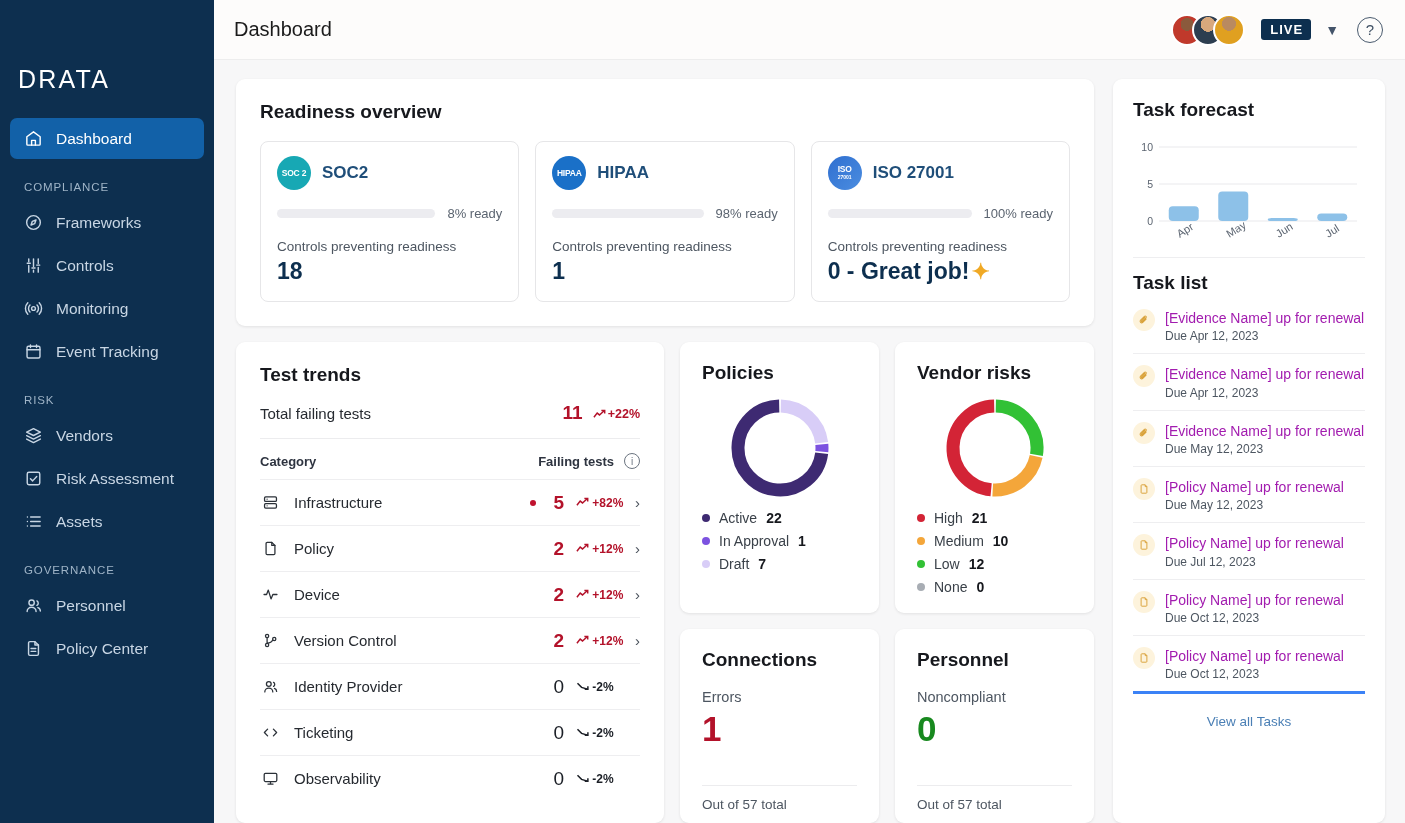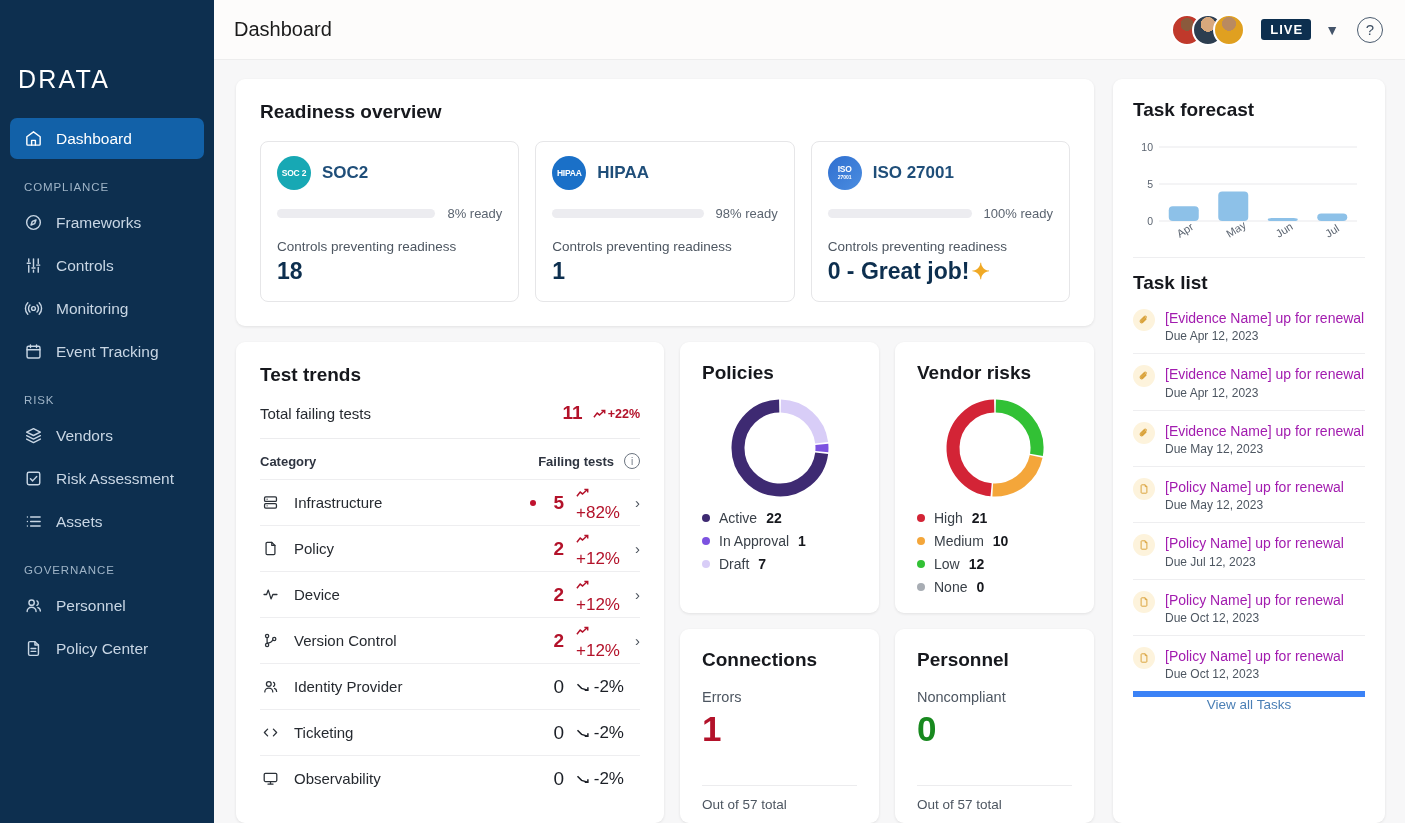--- a/index.html
+++ b/index.html
@@ -121,21 +121,21 @@
   .info-ic { width: 16px; height: 16px; border: 1.3px solid #6b7480; border-radius: 50%;
     font-size: 10px; color: #6b7480; display: flex; align-items: center; justify-content: center; cursor: pointer;}
   .tt-row { display: flex; align-items: center; height: 46px; border-top: 1px solid #eeeef0; cursor: pointer; }
   .tt-row .ico { width: 20px; flex: 0 0 20px; display:flex; align-items:center; justify-content:center; color:#2b3138; }
   .tt-row .ico svg { width: 17px; height: 17px; display:block; }
   .tt-name { flex: 1; font-size: 15px; color: #262a30; padding-left: 14px; }
   .tt-dot { width: 6px; height: 6px; border-radius: 50%; background: #c0122e; margin-right: 6px; }
   .tt-count { font-size: 19px; font-weight: bold; width: 22px; text-align: right; }
   .tt-count.red { color: #b3122a; }
   .tt-count.zero { color: #1b1f26; font-weight: normal; }
-  .tt-pct { width: 62px; text-align: left; padding-left: 12px; font-size: 17px; font-weight: normal; }
+  .tt-pct { width: 62px; text-align: left; padding-left: 12px; font-size: 12px; font-weight: bold; }
   .tt-pct.red { color: #b3122a; }
   .tt-pct.neutral { color: #1b1f26; }
   .tt-arrow { width: 14px; color: #4a525c; font-size: 15px; text-align: right; }
 
   .donut-col { flex: 1; display: flex; flex-direction: column; gap: 16px; min-width: 0; }
   .donut-pair { display: flex; gap: 16px; flex: 0 0 auto; }
   .donut-card { flex: 1; padding: 20px 22px 18px 22px; min-width: 0; }
   .donut-card .card-h { margin-bottom: 6px; }
   .donut-wrap { display: flex; justify-content: center; padding: 6px 0 10px 0; }
   .legend { display: flex; flex-direction: column; gap: 7px; }
@@ -161,22 +161,22 @@
   .task { display: flex; gap: 10px; padding: 11px 0 10px 0; border-top: 1px solid #eeeef0; }
   .task:first-of-type { border-top: none; }
   .task-ic {
     width: 22px; height: 22px; flex: 0 0 22px; border-radius: 50%;
     background: #fdf3dc; display: flex; align-items: center; justify-content: center;
   }
   .task-ic svg { width: 12px; height: 12px; display:block; }
   .task-body { min-width: 0; }
   .task-link { font-size: 14px; color: #a21caf; line-height: 1.38; cursor: pointer; }
   .task-due { font-size: 12px; color: #4d5661; margin-top: 1px; }
-  .view-all { text-align: center; font-size: 13.5px; color: #4a7fb5; padding: 0 0 16px 0;
-    border-top: 6px solid #3b82f6; cursor: pointer; }
+  .view-all { text-align: center; font-size: 13.5px; color: #4a7fb5; padding: 20px 0 16px 0;
+    border-top: 3px solid #3b82f6; cursor: pointer; }
   .sep-line { border-top: 1px solid #eeeef0; }
 </style>
 </head>
 <body>
 
 <div class="app">
 
   <div class="sidebar">
     <div class="logo">
       <span class="logo-text">DRATA</span>

